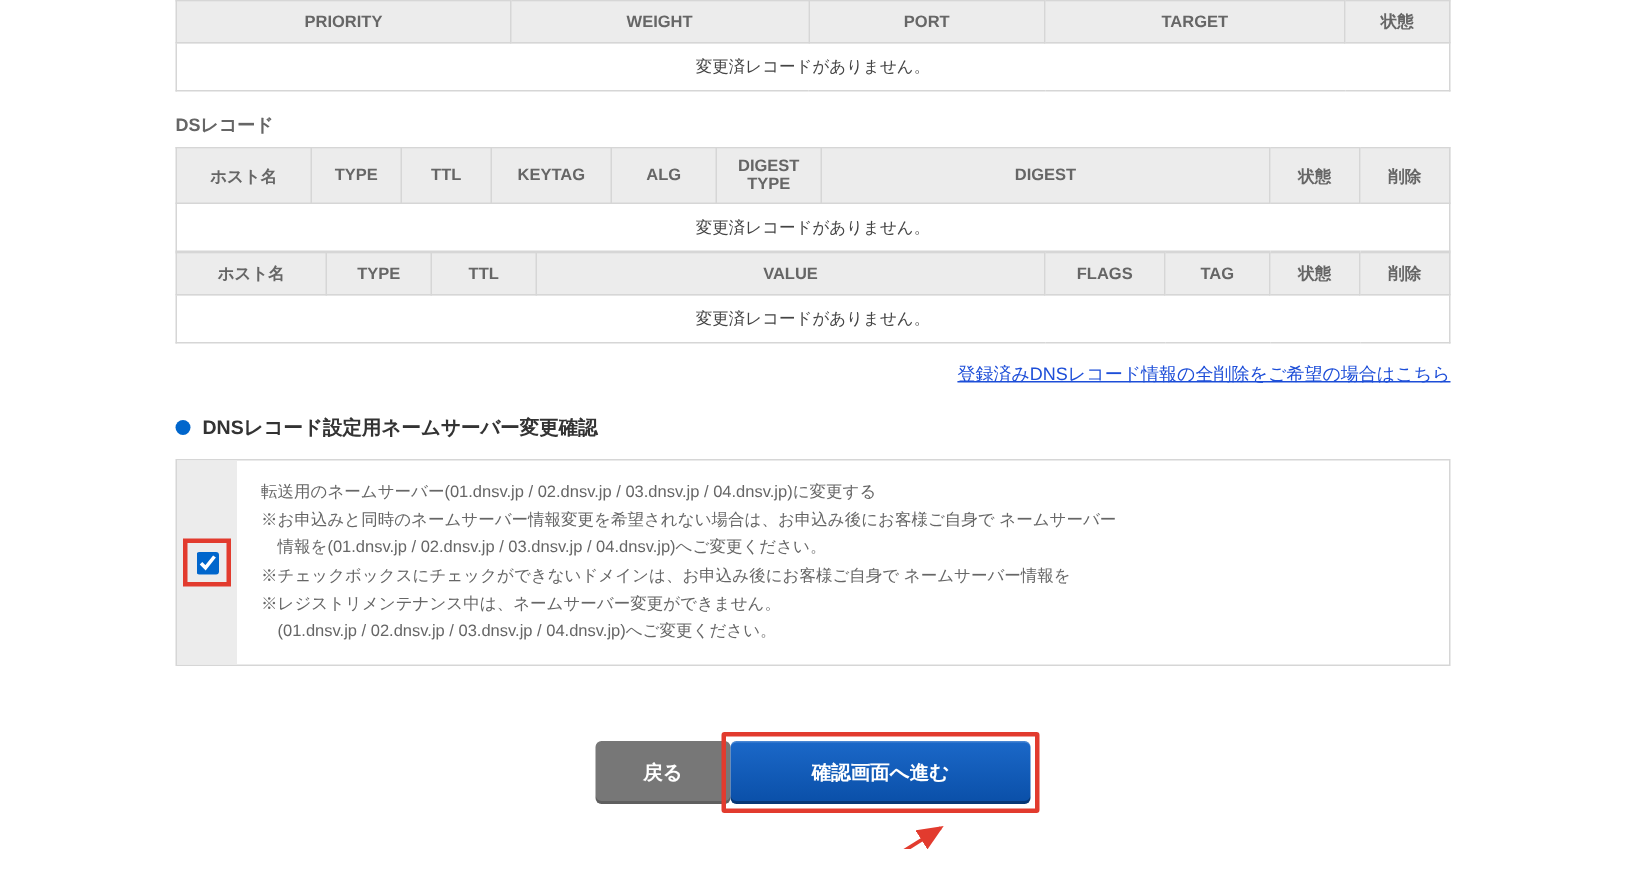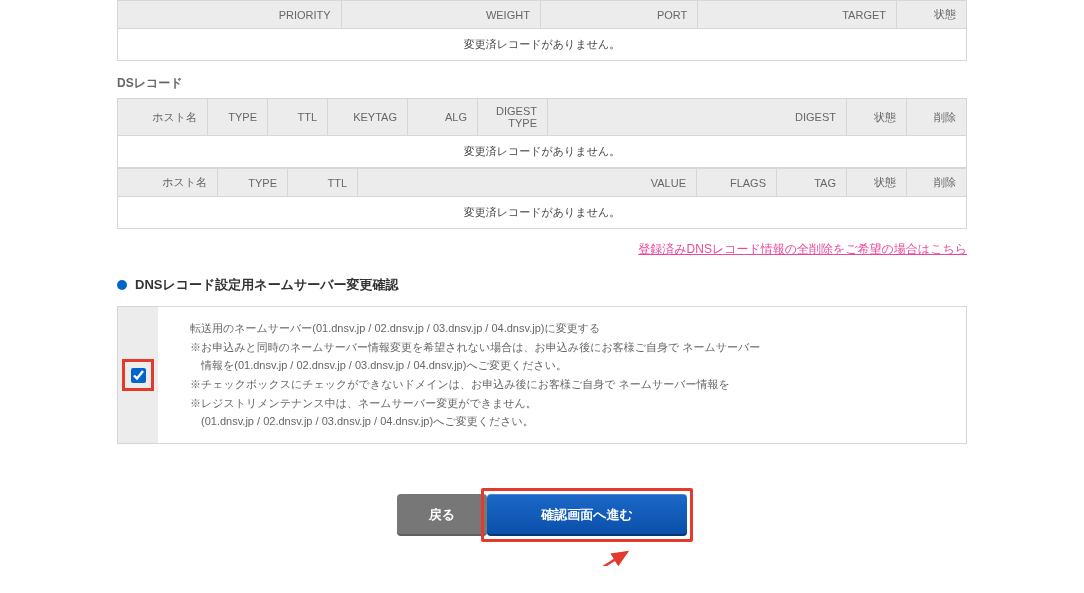--- a/index.html
+++ b/index.html
@@ -1,33 +1,33 @@
 <!DOCTYPE html>
 <html><head>
   <meta charset="utf-8">
   <style>
     * { box-sizing: border-box; margin: 0; padding: 0; }
     body { font-family: "Hiragino Kaku Gothic ProN", "Meiryo", sans-serif; font-size: 11px; color: #666; background: #fff; }
     .container { max-width: 870px; margin: 0 auto; padding: 0 10px; }
     
     table { width: 100%; border-collapse: collapse; background: #fff; border: 1px solid #d0d0d0; }
-    th { background: #ececec; color: #666; font-weight: normal; text-align: right; padding: 6px 10px; border: 1px solid #d6d6d6; font-size: 11px; }
+    th { background: #ececec; color: #666; font-weight: bold; text-align: center; padding: 6px 10px; border: 1px solid #d6d6d6; font-size: 11px; }
     td { padding: 6px 10px; border: 1px solid #d6d6d6; }
     .no-records { text-align: center; color: #444; padding: 8px; }
     
     .section-label { color: #666; font-size: 12px; margin: 14px 0 6px; font-weight: bold; }
     
     .delete-link-row { text-align: right; margin: 12px 0 18px; font-size: 12px; }
-    .delete-link-row a { color: #ec4899; }
+    .delete-link-row a { color: #1d4ed8; }
     
     .heading-row { display: flex; align-items: center; margin-bottom: 12px; }
     .heading-bullet { width: 10px; height: 10px; background: #0066cc; border-radius: 50%; margin-right: 8px; }
     .heading-text { font-size: 13px; font-weight: bold; color: #333; }
     
-    .confirm-box { border: 1px solid #d6d6d6; display: flex; margin-bottom: 33px; gap: 16px; }
+    .confirm-box { border: 1px solid #d6d6d6; display: flex; margin-bottom: 33px; }
     .confirm-checkbox-cell { background: #ececec; width: 40px; display: flex; align-items: center; justify-content: center; position: relative; }
     .confirm-checkbox-cell input[type="checkbox"] { width: 15px; height: 15px; accent-color: #0066cc; }
     .confirm-text-cell { padding: 12px 16px; font-size: 11px; color: #666; line-height: 1.7; }
     
     .highlight-red { position: absolute; border: 3px solid #e23b2e; pointer-events: none; }
     .highlight-checkbox { top: 50%; left: 50%; width: 32px; height: 32px; transform: translate(-50%, -50%); }
     .highlight-button { top: -6px; left: -6px; right: -6px; bottom: -6px; border-radius: 2px;}
     
     .button-row { display: flex; justify-content: center; margin: 50px 0 30px; }
     .btn { border: none; border-radius: 4px; padding: 12px 30px; font-size: 13px; font-weight: bold; cursor: pointer; position: relative; }

